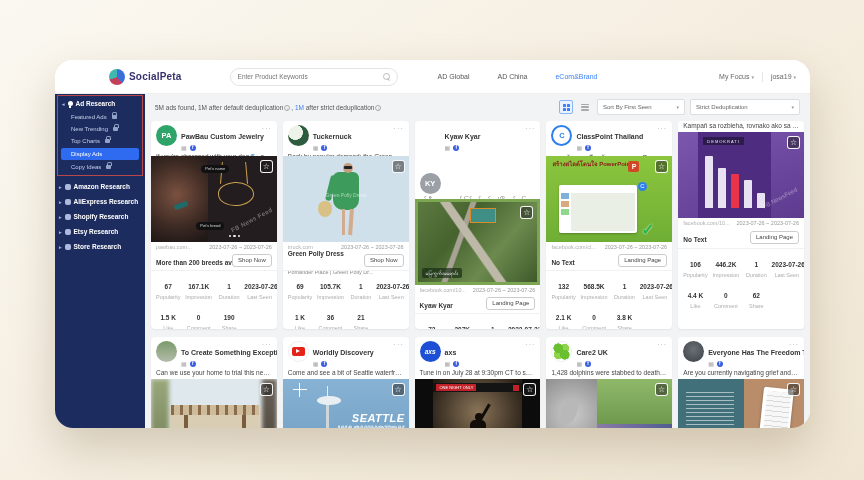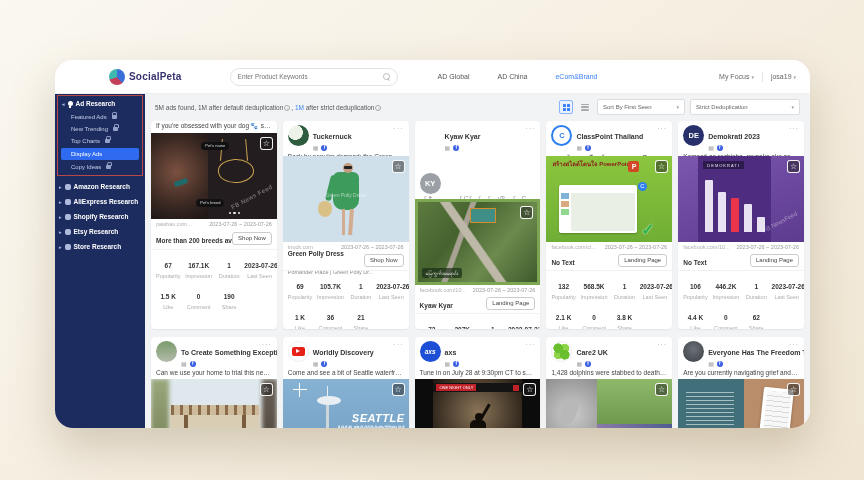--- a/index.html
+++ b/index.html
@@ -279,20 +279,31 @@
           <span class="select sel-dedup">
             <span>Strict Deduplication</span>
               <span class="carat">▾</span>
           </span>
         </div>
       </div>
 
       <div class="cards">
 
         <div class="card">
+          <div class="card-head">
+            <span class="av av1">PA</span>
+            <span class="head-mid">
+              <span class="ctitle">PawBau Custom Jewelry</span>
+              <span class="nets">
+                  <span class="net-gray">▦</span>
+                  <span class="net-fb">f</span>
+                </span>
+            </span>
+            <span class="more">···</span>
+          </div>
           <div class="adtext">If you're obsessed with your dog 🐾 show t...</div>
           <div class="img img1">
             <span class="dog"></span>
               <span class="collar"></span>
             <span class="chain"></span>
               <span class="pendant"></span>
             <span class="chip chip1">Pet's name</span>
             <span class="chip chip2">Pet's breed</span>
             <span class="wm">FB News Feed</span>
             <span class="dots">
@@ -439,31 +450,20 @@
             <span class="stat"><span class="sv">568.5K</span><div class="sl">Impression</div></span>
             <span class="stat"><span class="sv">1</span><div class="sl">Duration</div></span>
             <span class="stat"><span class="sv">2023-07-26</span><div class="sl">Last Seen</div></span>
             <span class="stat"><span class="sv">2.1 K</span><div class="sl">Like</div></span>
             <span class="stat"><span class="sv">0</span><div class="sl">Comment</div></span>
             <span class="stat"><span class="sv">3.8 K</span><div class="sl">Share</div></span>
           </div>
         </div>
 
         <div class="card">
-          <div class="card-head">
-            <span class="av av5">DE</span>
-            <span class="head-mid">
-              <span class="ctitle">Demokrati 2023</span>
-              <span class="nets">
-                  <span class="net-gray">▦</span>
-                  <span class="net-fb">f</span>
-                </span>
-            </span>
-            <span class="more">···</span>
-          </div>
           <div class="adtext">Kampaň sa rozbieha, rovnako ako sa rozbie...</div>
           <div class="img img5">
             <span class="panel"></span>
             <span class="dchip">DEMOKRATI</span>
             <span class="bars">
                 <i style="height:52px"></i>
                 <i style="height:40px"></i>
                 <i class="red" style="height:34px"></i>
                 <i style="height:28px"></i>
                 <i style="height:15px"></i>

